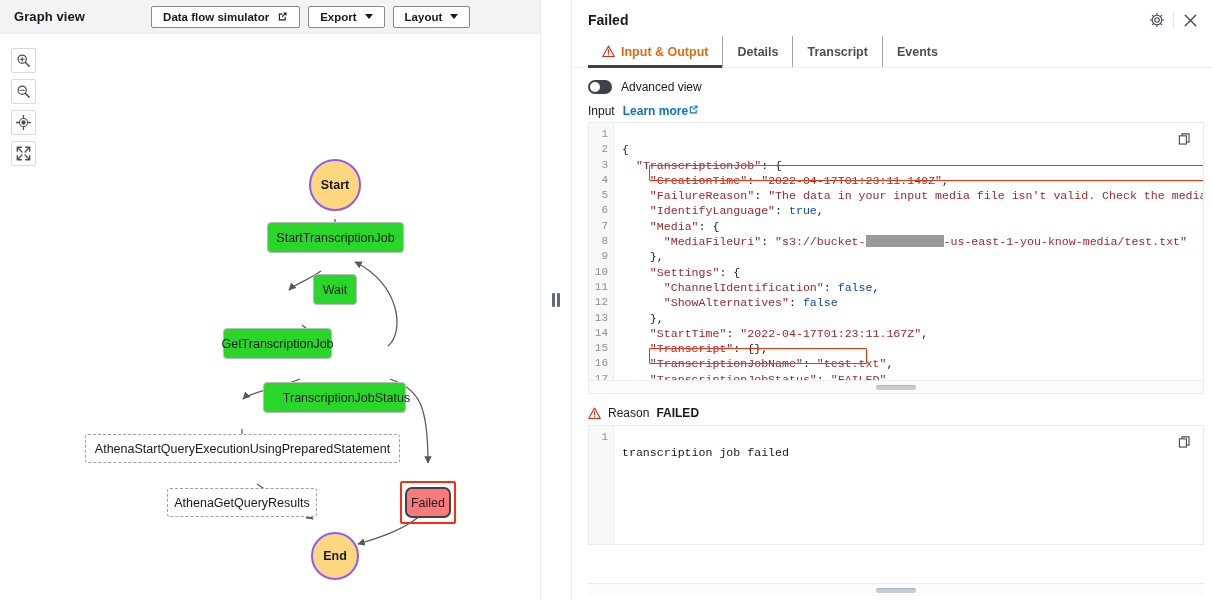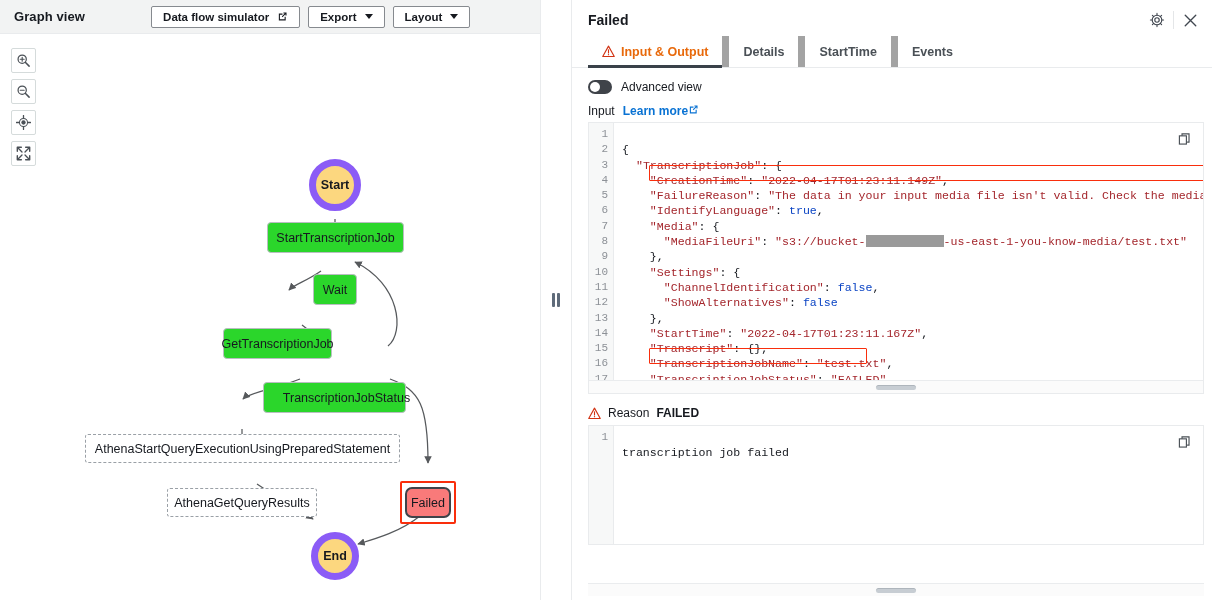--- a/index.html
+++ b/index.html
@@ -86,21 +86,21 @@
     white-space: nowrap;
     z-index: 3;
   }
   .node-green {
     background: #2bd62b;
     border: 1px solid #b9bec1;
     border-radius: 4px;
   }
   .node-terminal {
     background: #fcd77f;
-    border: 7px solid #8b5cf6;
+    border: 2px solid #8b5cf6;
     border-radius: 50%;
     font-weight: bold;
     font-size: 12.5px;
     align-items: center;
   }
   .node-dashed {
     background: #ffffff;
     border: 1px dashed #9aa0a6;
     border-radius: 3px;
   }
@@ -175,21 +175,21 @@
     height: 32px;
     position: relative;
   }
   .tab {
     display: flex; align-items: center; gap: 6px;
     padding: 0 14px;
     font-size: 12.5px; font-weight: bold;
     color: #4a5056;
     cursor: pointer;
     position: relative;
-    border-right: 7px solid #a3a3a3;
+    border-right: 1px solid #a3a3a3;
     background: transparent;
   }
   .tab:last-child { border-right: none; }
   .tab.active { color: #e8690b; }
   .tab.active::after {
     content: "";
     position: absolute; left: 0; right: 0; bottom: -1px;
     height: 3px; background: #3a4149;
   }
 
@@ -493,21 +493,21 @@
             <path d="M7 5.2v3.4" stroke="#d13212" stroke-width="1.2" stroke-linecap="round"></path>
             <circle cx="7" cy="10.4" r="0.72" fill="#d13212"></circle>
           </svg>
         </span>
         <span>Input &amp; Output</span>
       </div>
       <div class="tab">
         <span>Details</span>
       </div>
       <div class="tab">
-        <span>StartTime</span>
+        <span>Transcript</span>
       </div>
       <div class="tab">
         <span>Events</span>
       </div>
     </div>
 
     <div class="advanced-row">
       <div class="toggle"></div>
       <div class="adv-label">Advanced view</div>
     </div>

